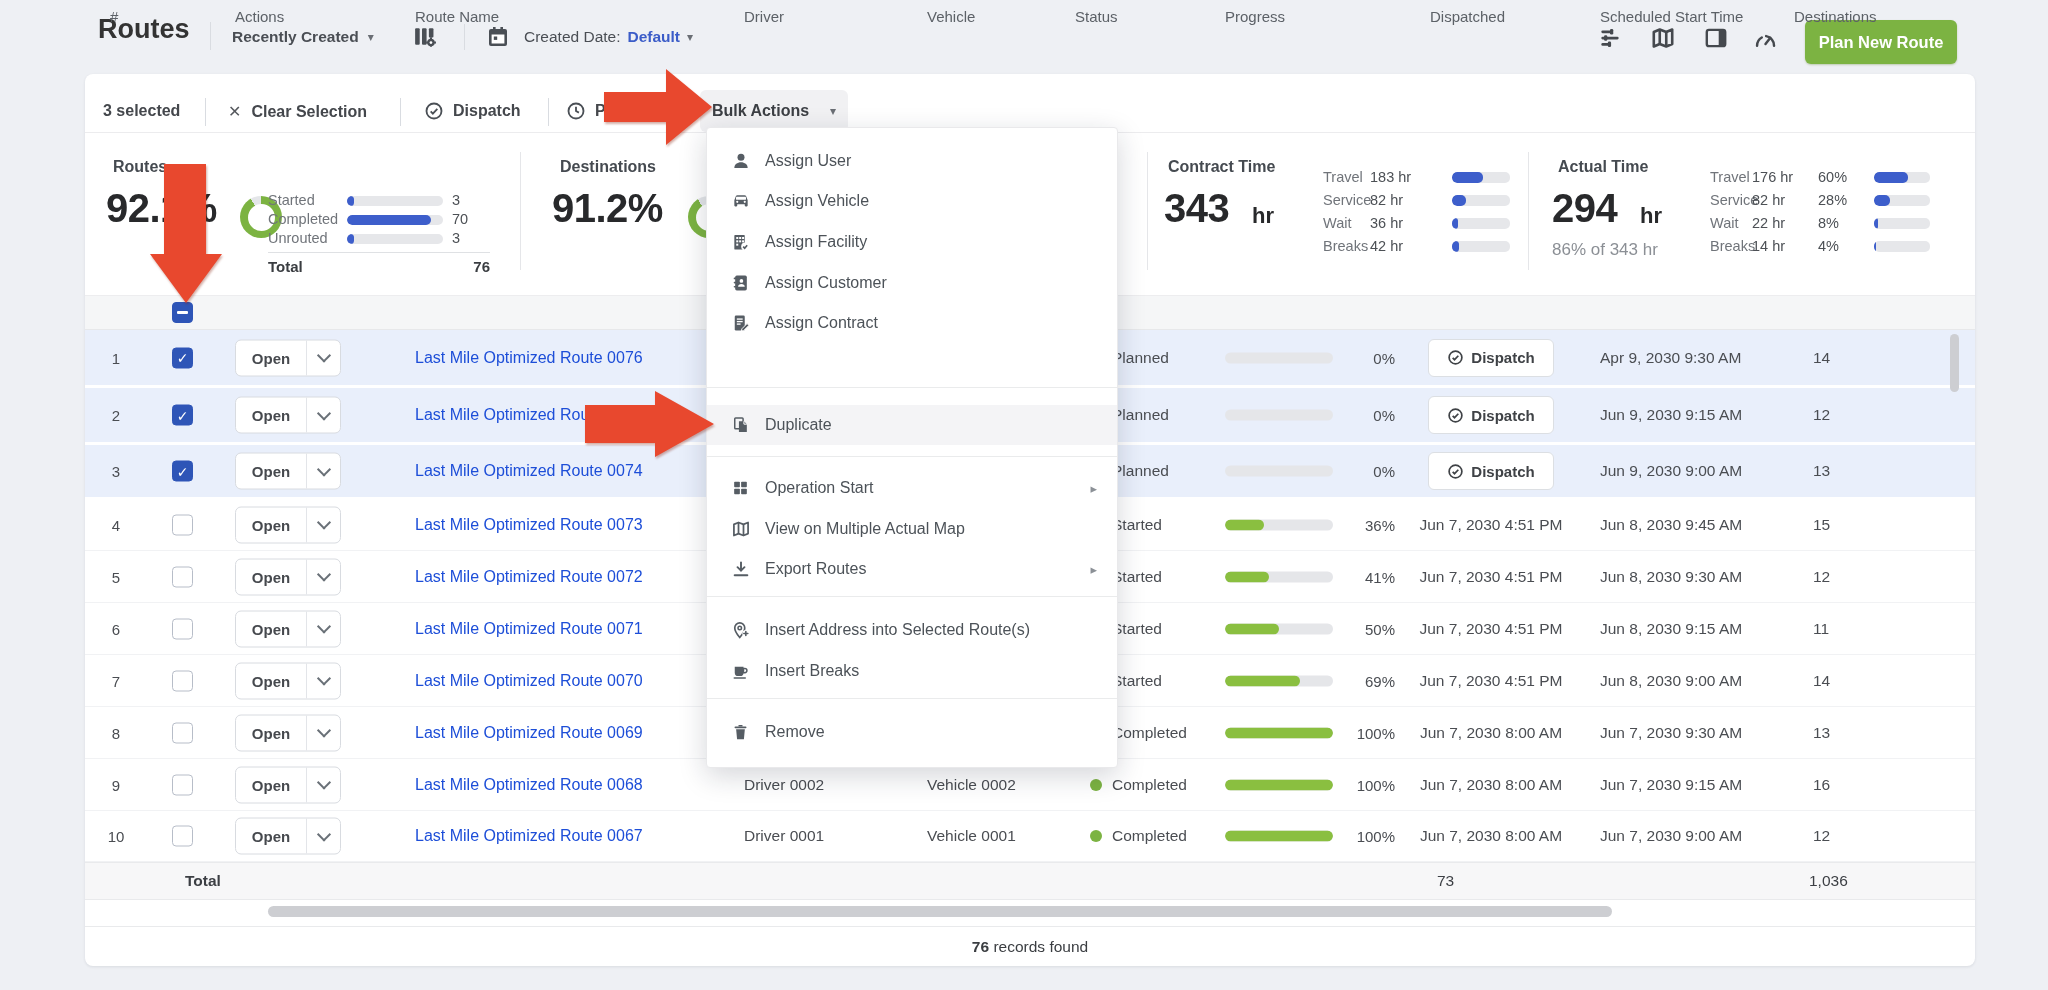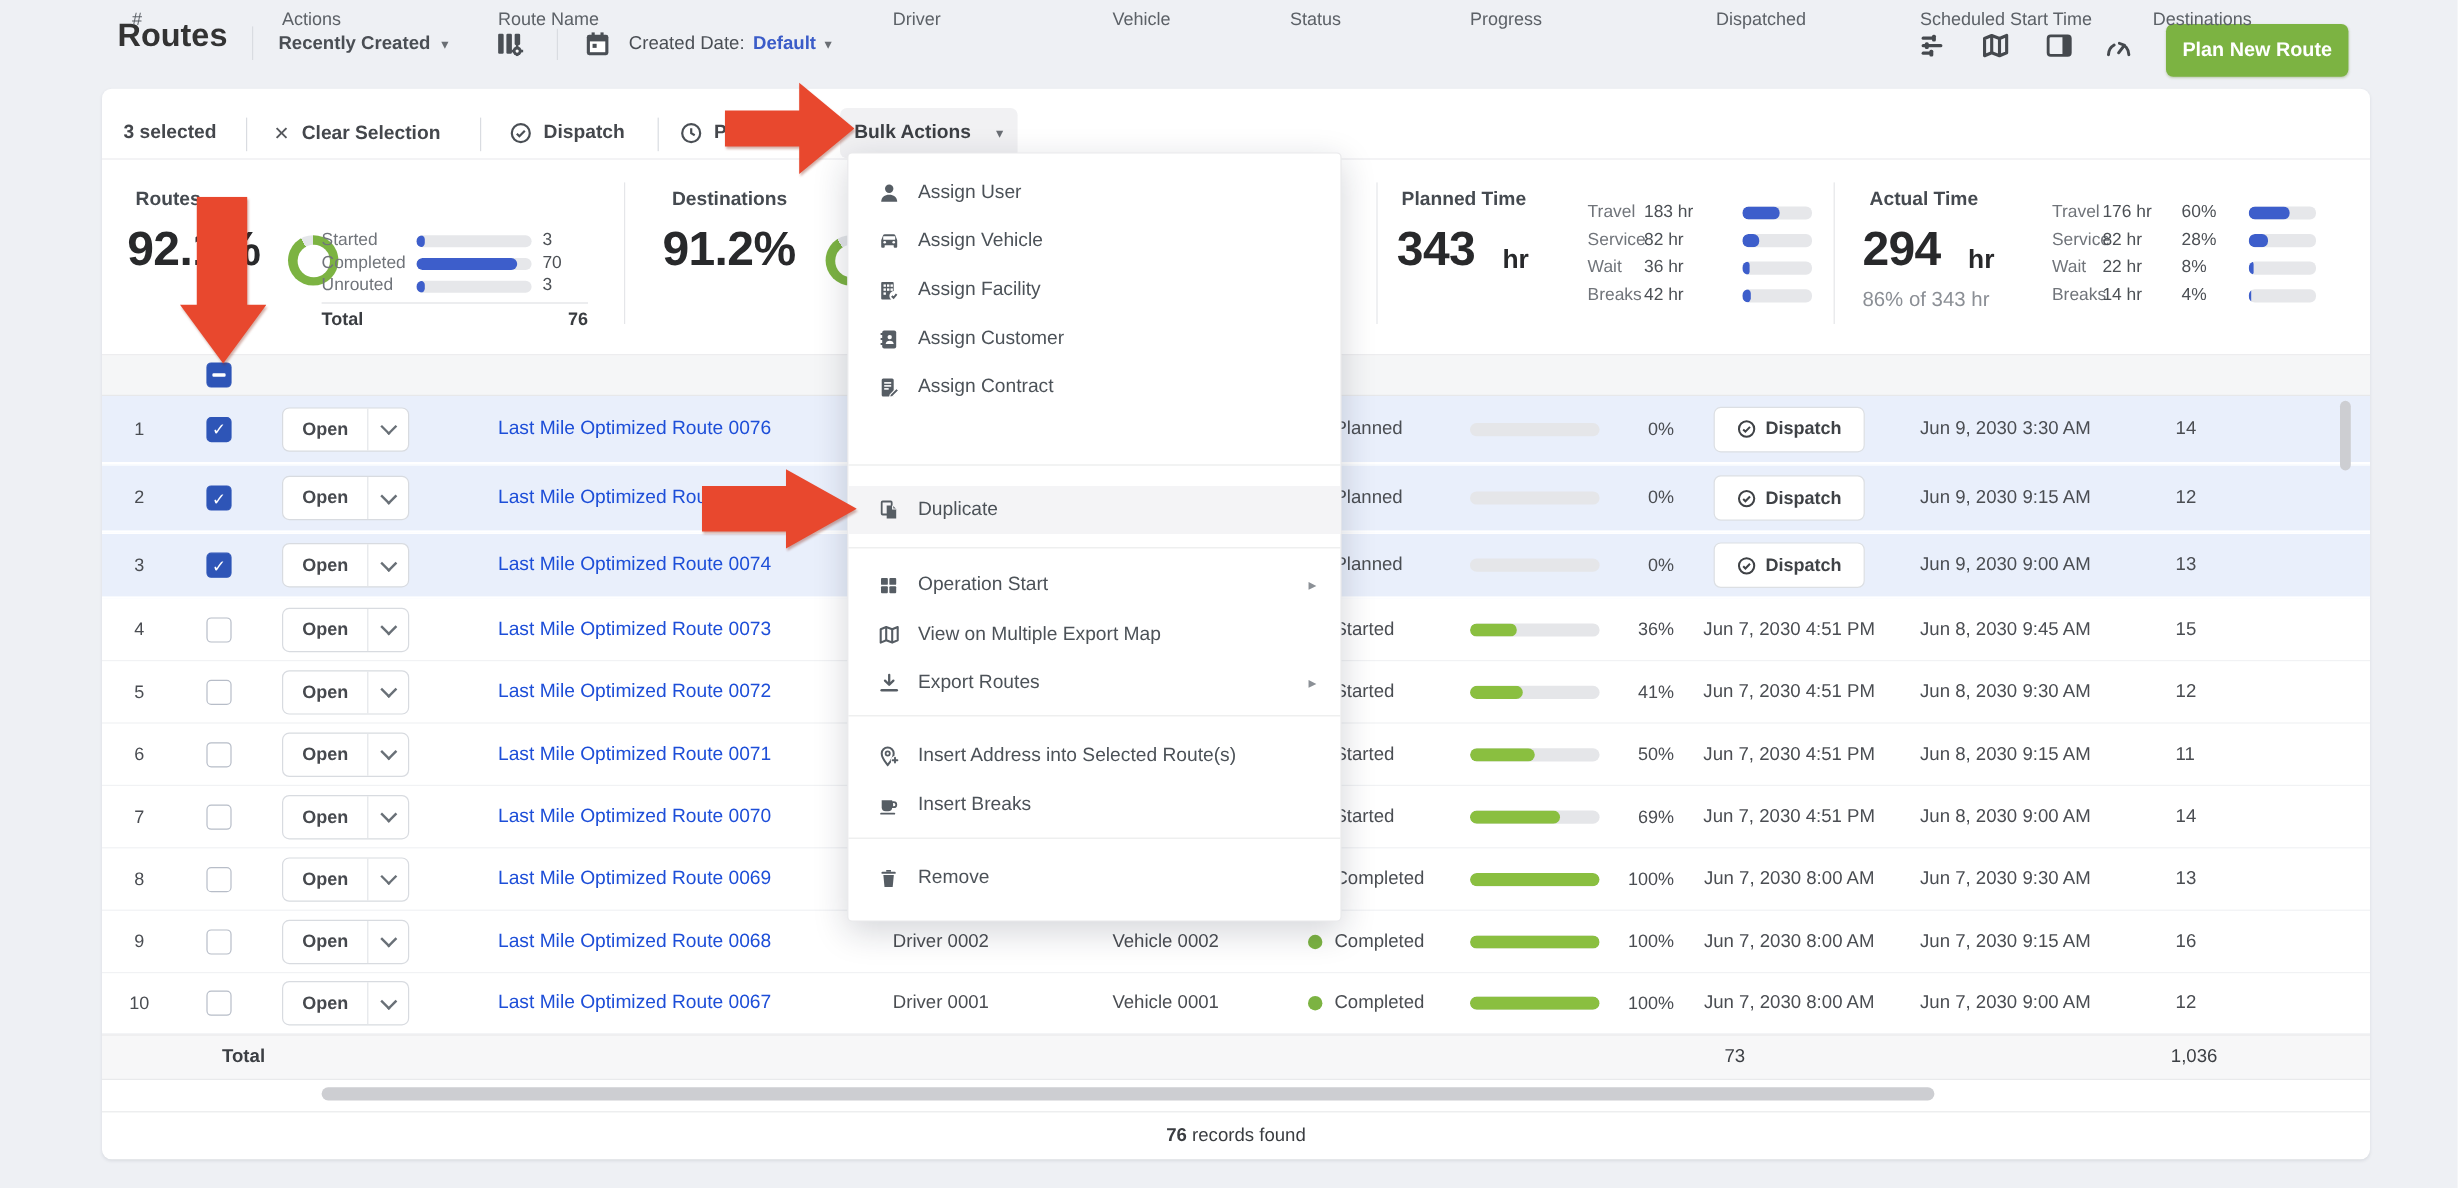--- a/index.html
+++ b/index.html
@@ -196,21 +196,21 @@
 <span class="abs" style="left:452px;top:258px;width:38px;text-align:right;font-size:15px;font-weight:700;color:#3a3d41">76</span>
 
 <div class="vline" style="left:520px;top:152px;height:118px;background:#e5e6e9"></div>
 
 <span class="abs t-label" style="left:560px;top:158px">Destinations</span>
 <span class="abs big" style="left:552px;top:186px">91.2%</span>
 <div class="ring" style="left: 688px; top: 196px; background: conic-gradient(rgb(124, 179, 66) 91%, rgb(228, 230, 233) 0deg);"></div>
 
 <div class="vline" style="left:1147px;top:152px;height:118px;background:#e5e6e9"></div>
 
-<span class="abs t-label" style="left:1168px;top:158px">Planned Time</span>
+<span class="abs t-label" style="left:1168px;top:158px">Contract Time</span>
 <span class="abs big" style="left:1164px;top:186px">343</span>
 <span class="abs unit" style="left:1252px;top:203px">hr</span>
 <span class="leg-label" style="left:1323px;top:169px">Travel</span>
 <span class="leg-val" style="left:1370px;top:169px;width:66px">183 hr</span>
 <div class="lbar" style="left:1452px;top:172px;width:58px;height:11px">
     <div class="lfill" style="width: 53%;"></div>
   </div>
 <span class="leg-label" style="left:1323px;top:192px">Service</span>
 <span class="leg-val" style="left:1370px;top:192px;width:66px">82 hr</span>
 <div class="lbar" style="left:1452px;top:195px;width:58px;height:11px">
@@ -287,21 +287,21 @@
       <div class="pfill" style="width: 0%;"></div>
     </div>
   <span class="cell pct">0%</span>
   <div class="cell dispatch-btn">
     <svg width="17" height="17" viewBox="0 0 24 24" fill="none" stroke="#3f4246" stroke-width="2.4">
         <circle cx="12" cy="12" r="9"></circle>
         <path d="M8 12.5l2.6 2.6L16 9.5"></path>
       </svg>
     <span>Dispatch</span>
   </div>
-  <span class="cell sched">Jun 9, 2030 3:30 AM</span>
+  <span class="cell sched">Apr 9, 2030 9:30 AM</span>
   <span class="cell dest">14</span>
 </div>
 
 <div class="row sel" style="top:388px;height:56px">
   <span class="cell num">2</span>
   <div class="cell cb checked" style="left:87px"></div>
   <div class="cell open-btn">
     <span class="open-label">Open</span>
       <span class="open-div"></span>
     <span class="open-caret">
@@ -605,21 +605,21 @@
       <span class="mil">Operation Start</span>
     <span class="msub">▸</span>
   </div>
   <div class="mi" style="top:381px">
     <span class="mic">
       <svg width="20" height="20" viewBox="0 0 24 24" fill="none" stroke="#565d64" stroke-width="2.1" stroke-linejoin="round">
           <path d="M3.5 6.5L9 4.2l6 2.3 5.5-2.3v13.3L15 19.8l-6-2.3-5.5 2.3z"></path>
           <path d="M9 4.2v13.3M15 6.5v13.3"></path>
         </svg>
     </span>
-      <span class="mil">View on Multiple Export Map</span>
+      <span class="mil">View on Multiple Actual Map</span>
   </div>
   <div class="mi" style="top:421px">
     <span class="mic">
       <svg width="20" height="20" viewBox="0 0 24 24" fill="none" stroke="#565d64" stroke-width="2.3" stroke-linecap="round" stroke-linejoin="round">
           <path d="M12 4v10M12 14l-4.2-4.2M12 14l4.2-4.2"></path>
           <path d="M4.5 19.5h15" stroke-width="2.6"></path>
         </svg>
     </span>
       <span class="mil">Export Routes</span>
     <span class="msub">▸</span>

